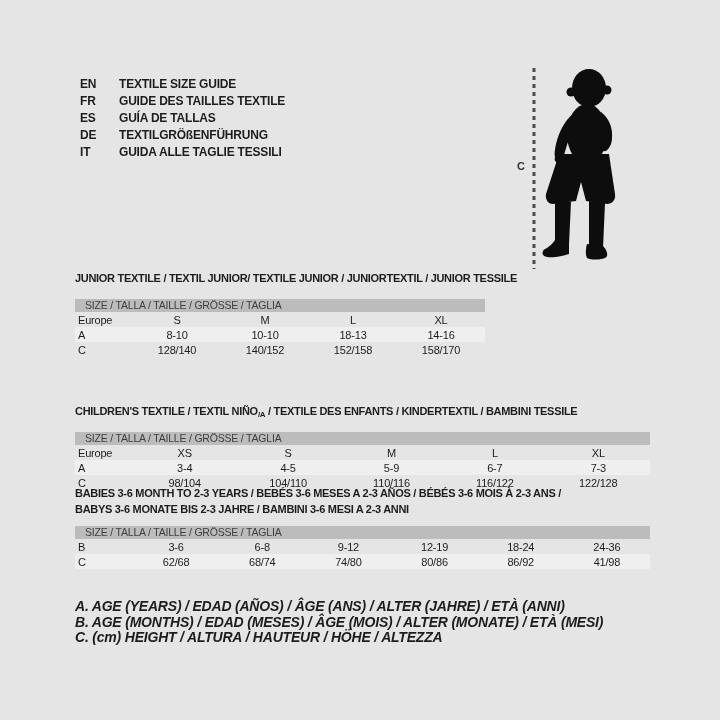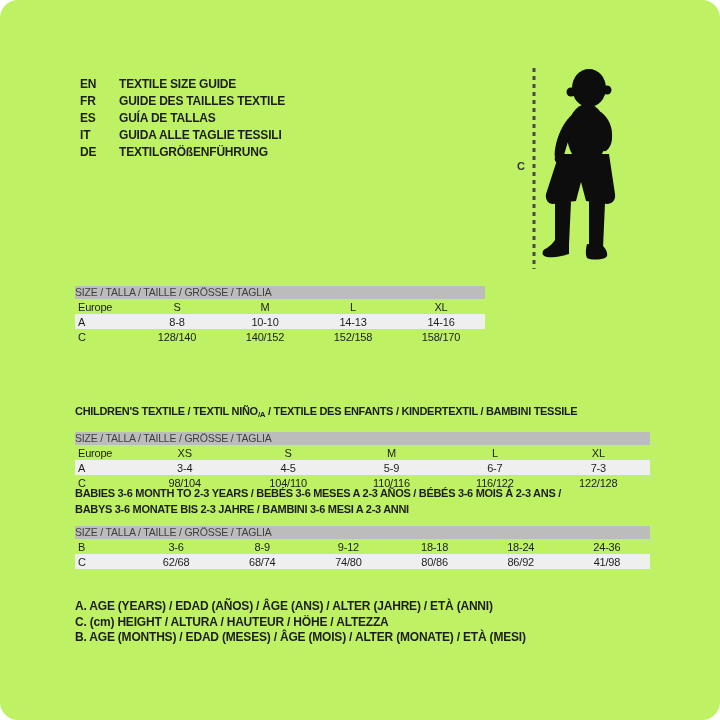--- a/index.html
+++ b/index.html
@@ -5,71 +5,71 @@
   :root{
     --bar:#bcbcbc;
     --stripe:#efefef;
     --ink:#1d1d1d;
     --barText:#3e3e3e;
     --fig:#0d0d0d;
   }
   *{box-sizing:border-box;}
   html,body{margin:0;padding:0;background:#fff;}
   .page{
-    position:relative;width:720px;height:720px;background:#bef264;
-    font-family:"Liberation Sans",sans-serif;color:var(--ink);overflow:hidden;border-radius:18px;
+    position:relative;width:720px;height:720px;background:#e5e5e5;
+    font-family:"Liberation Sans",sans-serif;color:var(--ink);overflow:hidden;
   }
   
   .lang-list{position:absolute;left:80px;top:76px;list-style:none;margin:0;padding:0;}
   .lang-list li{height:17px;line-height:17px;font-weight:bold;font-size:12px;letter-spacing:-0.2px;white-space:nowrap;}
   .lang-code{display:inline-block;width:39px;}
   
   .figure-wrap{position:absolute;left:517px;top:64px;width:122px;height:210px;}
   .figure-wrap .c-label{position:absolute;left:0;top:96px;font-size:11px;font-weight:600;color:#333;}
   
   .section{position:absolute;left:75px;}
   .sec1{top:272px;width:410px;}
   .sec2{top:381px;width:575px;margin-top:24px;}
   .sec3{top:485px;width:575px;}
   .sec-title{font-weight:bold;font-size:11px;line-height:13px;letter-spacing:-0.3px;white-space:nowrap;}
   .sec3 .sec-title{line-height:16px;}
   .sub{font-size:8px;vertical-align:-2px;}
   .table-bar{height:13px;line-height:13px;background:var(--bar);color:var(--barText);
-    font-size:10.5px;letter-spacing:-0.2px;padding-left:0;white-space:nowrap;}
+    font-size:10.5px;letter-spacing:-0.2px;padding-left:10px;white-space:nowrap;}
   .sec1 .table-bar{margin-top:14px;}
   .sec2 .table-bar{margin-top:11px;}
   .sec3 .table-bar{margin-top:9px;}
   table.size-table{width:100%;border-collapse:collapse;table-layout:fixed;}
   table.size-table td{height:15px;padding:0;font-size:11px;letter-spacing:-0.2px;text-align:center;vertical-align:middle;color:var(--ink);}
   table.size-table td.lab{width:58px;text-align:left;padding-left:3px;}
   table.size-table tbody tr:nth-child(even){background:var(--stripe);}
   
   .legend{position:absolute;left:75px;top:599px;}
-  .legend div{font-weight:bold;font-size:12px;line-height:15.5px;letter-spacing:-0.2px;white-space:nowrap;}
+  .legend div{font-weight:bold;font-size:14px;line-height:15.5px;letter-spacing:-0.2px;white-space:nowrap;font-style:italic;}
 </style>
 </head>
 <body>
 
 <div class="page">
 
   <ul class="lang-list">
     <li>
       <span class="lang-code">EN</span><span>TEXTILE SIZE GUIDE</span>
     </li>
     <li>
       <span class="lang-code">FR</span><span>GUIDE DES TAILLES TEXTILE</span>
     </li>
     <li>
       <span class="lang-code">ES</span><span>GUÍA DE TALLAS</span>
     </li>
     <li>
-      <span class="lang-code">IT</span><span>GUIDA ALLE TAGLIE TESSILI</span>
+      <span class="lang-code">DE</span><span>TEXTILGRÖßENFÜHRUNG</span>
     </li>
     <li>
-      <span class="lang-code">DE</span><span>TEXTILGRÖßENFÜHRUNG</span>
+      <span class="lang-code">IT</span><span>GUIDA ALLE TAGLIE TESSILI</span>
     </li>
   </ul>
 
   <div class="figure-wrap">
     <span class="c-label">C</span>
     <svg width="122" height="210" viewBox="0 0 122 210" aria-hidden="true">
       <line x1="17" y1="4" x2="17" y2="205" stroke="#4a4a4a" stroke-width="3" stroke-dasharray="4 4"></line>
       <g fill="#0d0d0d">
         <ellipse cx="72" cy="24" rx="17" ry="19"></ellipse>
         <circle cx="54" cy="28" r="4.5"></circle>
@@ -80,35 +80,36 @@
         <path d="M46 90 L92 90 L98 130 C99 136 95 140 90 140 L69 137 L64 118 L59 137 L36 140 C31 140 28 135 29 130 L42 90 Z"></path>
         <path d="M38 136 L54 138 L52 180 L38 178 Z"></path>
         <path d="M38 176 L52 178 L52 190 C46 192 36 194 30 193 C24 192 24 186 30 184 C33 182 36 179 38 176 Z"></path>
         <path d="M72 137 L88 139 L86 184 L72 182 Z"></path>
         <path d="M70 180 L86 182 C90 186 92 192 88 194 C82 196 74 196 70 194 C68 190 69 184 70 180 Z"></path>
       </g>
     </svg>
   </div>
 
   <div class="section sec1">
+    <div class="sec-title">JUNIOR TEXTILE / TEXTIL JUNIOR/ TEXTILE JUNIOR / JUNIORTEXTIL / JUNIOR TESSILE</div>
     <div class="table-bar">SIZE / TALLA / TAILLE / GRÖSSE / TAGLIA</div>
     <table class="size-table">
         <tbody>
           <tr>
             <td class="lab">Europe</td>
             <td>S</td>
             <td>M</td>
             <td>L</td>
             <td>XL</td>
           </tr>
           <tr>
             <td class="lab">A</td>
-            <td>8-8</td>
+            <td>8-10</td>
             <td>10-10</td>
-            <td>14-13</td>
+            <td>18-13</td>
             <td>14-16</td>
           </tr>
           <tr>
             <td class="lab">C</td>
             <td>128/140</td>
             <td>140/152</td>
             <td>152/158</td>
             <td>158/170</td>
           </tr>
         </tbody>
@@ -152,38 +153,38 @@
     <div class="sec-title">
       <div>BABIES 3-6 MONTH TO 2-3 YEARS / BEBÉS 3-6 MESES A 2-3 AÑOS / BÉBÉS 3-6 MOIS À 2-3 ANS /</div>
       <div>BABYS 3-6 MONATE BIS 2-3 JAHRE / BAMBINI 3-6 MESI A 2-3 ANNI</div>
     </div>
     <div class="table-bar">SIZE / TALLA / TAILLE / GRÖSSE / TAGLIA</div>
     <table class="size-table">
         <tbody>
           <tr>
             <td class="lab">B</td>
             <td>3-6</td>
-            <td>8-9</td>
+            <td>6-8</td>
             <td>9-12</td>
-            <td>18-18</td>
+            <td>12-19</td>
             <td>18-24</td>
             <td>24-36</td>
           </tr>
           <tr>
             <td class="lab">C</td>
             <td>62/68</td>
             <td>68/74</td>
             <td>74/80</td>
             <td>80/86</td>
             <td>86/92</td>
             <td>41/98</td>
           </tr>
         </tbody>
       </table>
   </div>
 
   <div class="legend">
     <div>A. AGE (YEARS) / EDAD (AÑOS) / ÂGE (ANS) / ALTER (JAHRE) / ETÀ (ANNI)</div>
+    <div>B. AGE (MONTHS) / EDAD (MESES) / ÂGE (MOIS) / ALTER (MONATE) / ETÀ (MESI)</div>
     <div>C. (cm) HEIGHT / ALTURA / HAUTEUR / HÖHE / ALTEZZA</div>
-    <div>B. AGE (MONTHS) / EDAD (MESES) / ÂGE (MOIS) / ALTER (MONATE) / ETÀ (MESI)</div>
   </div>
 
 </div>
 
 </body></html>

